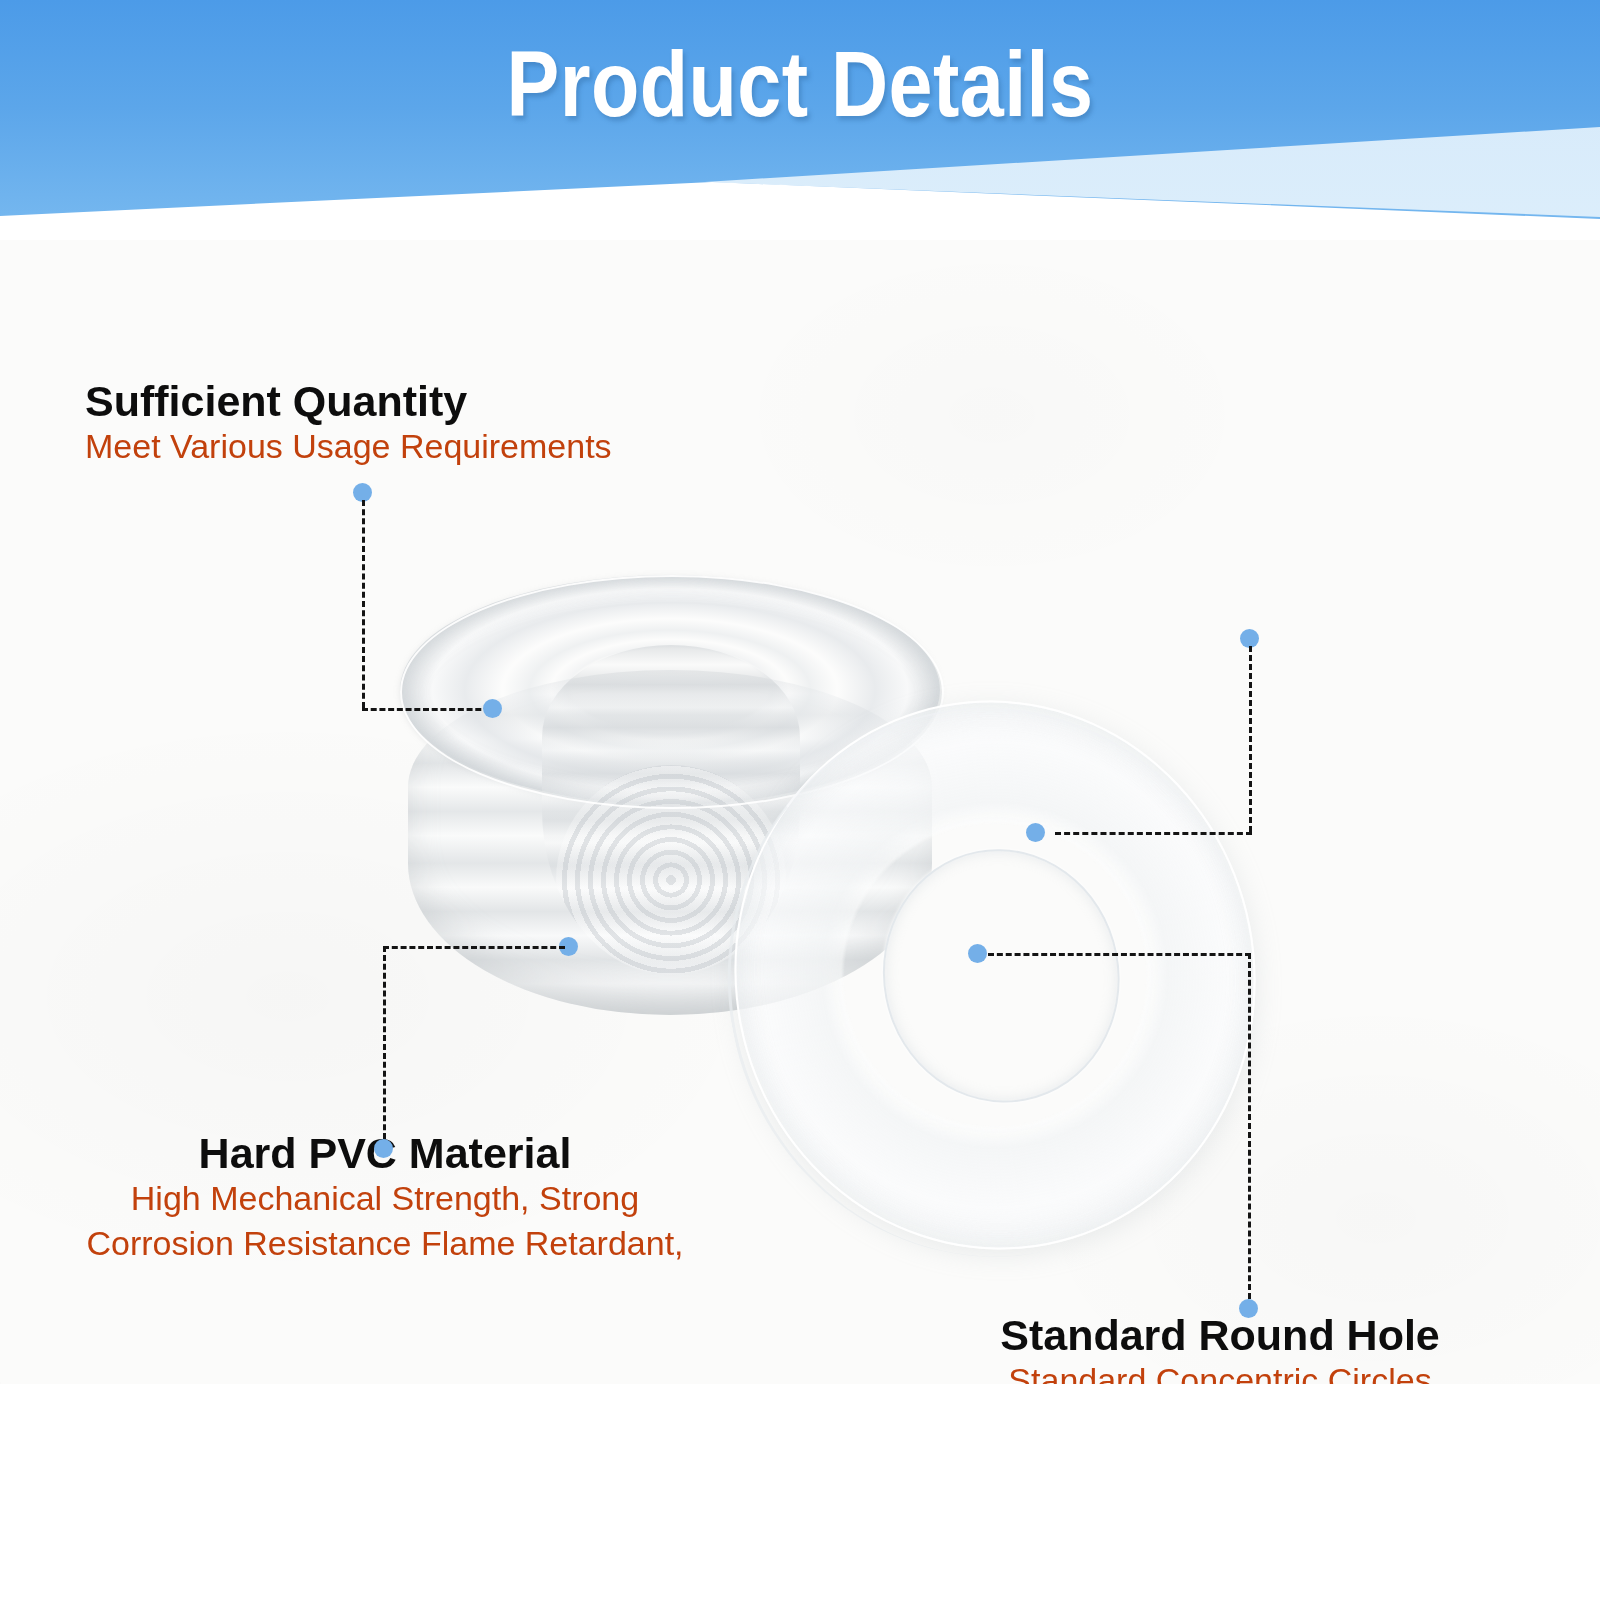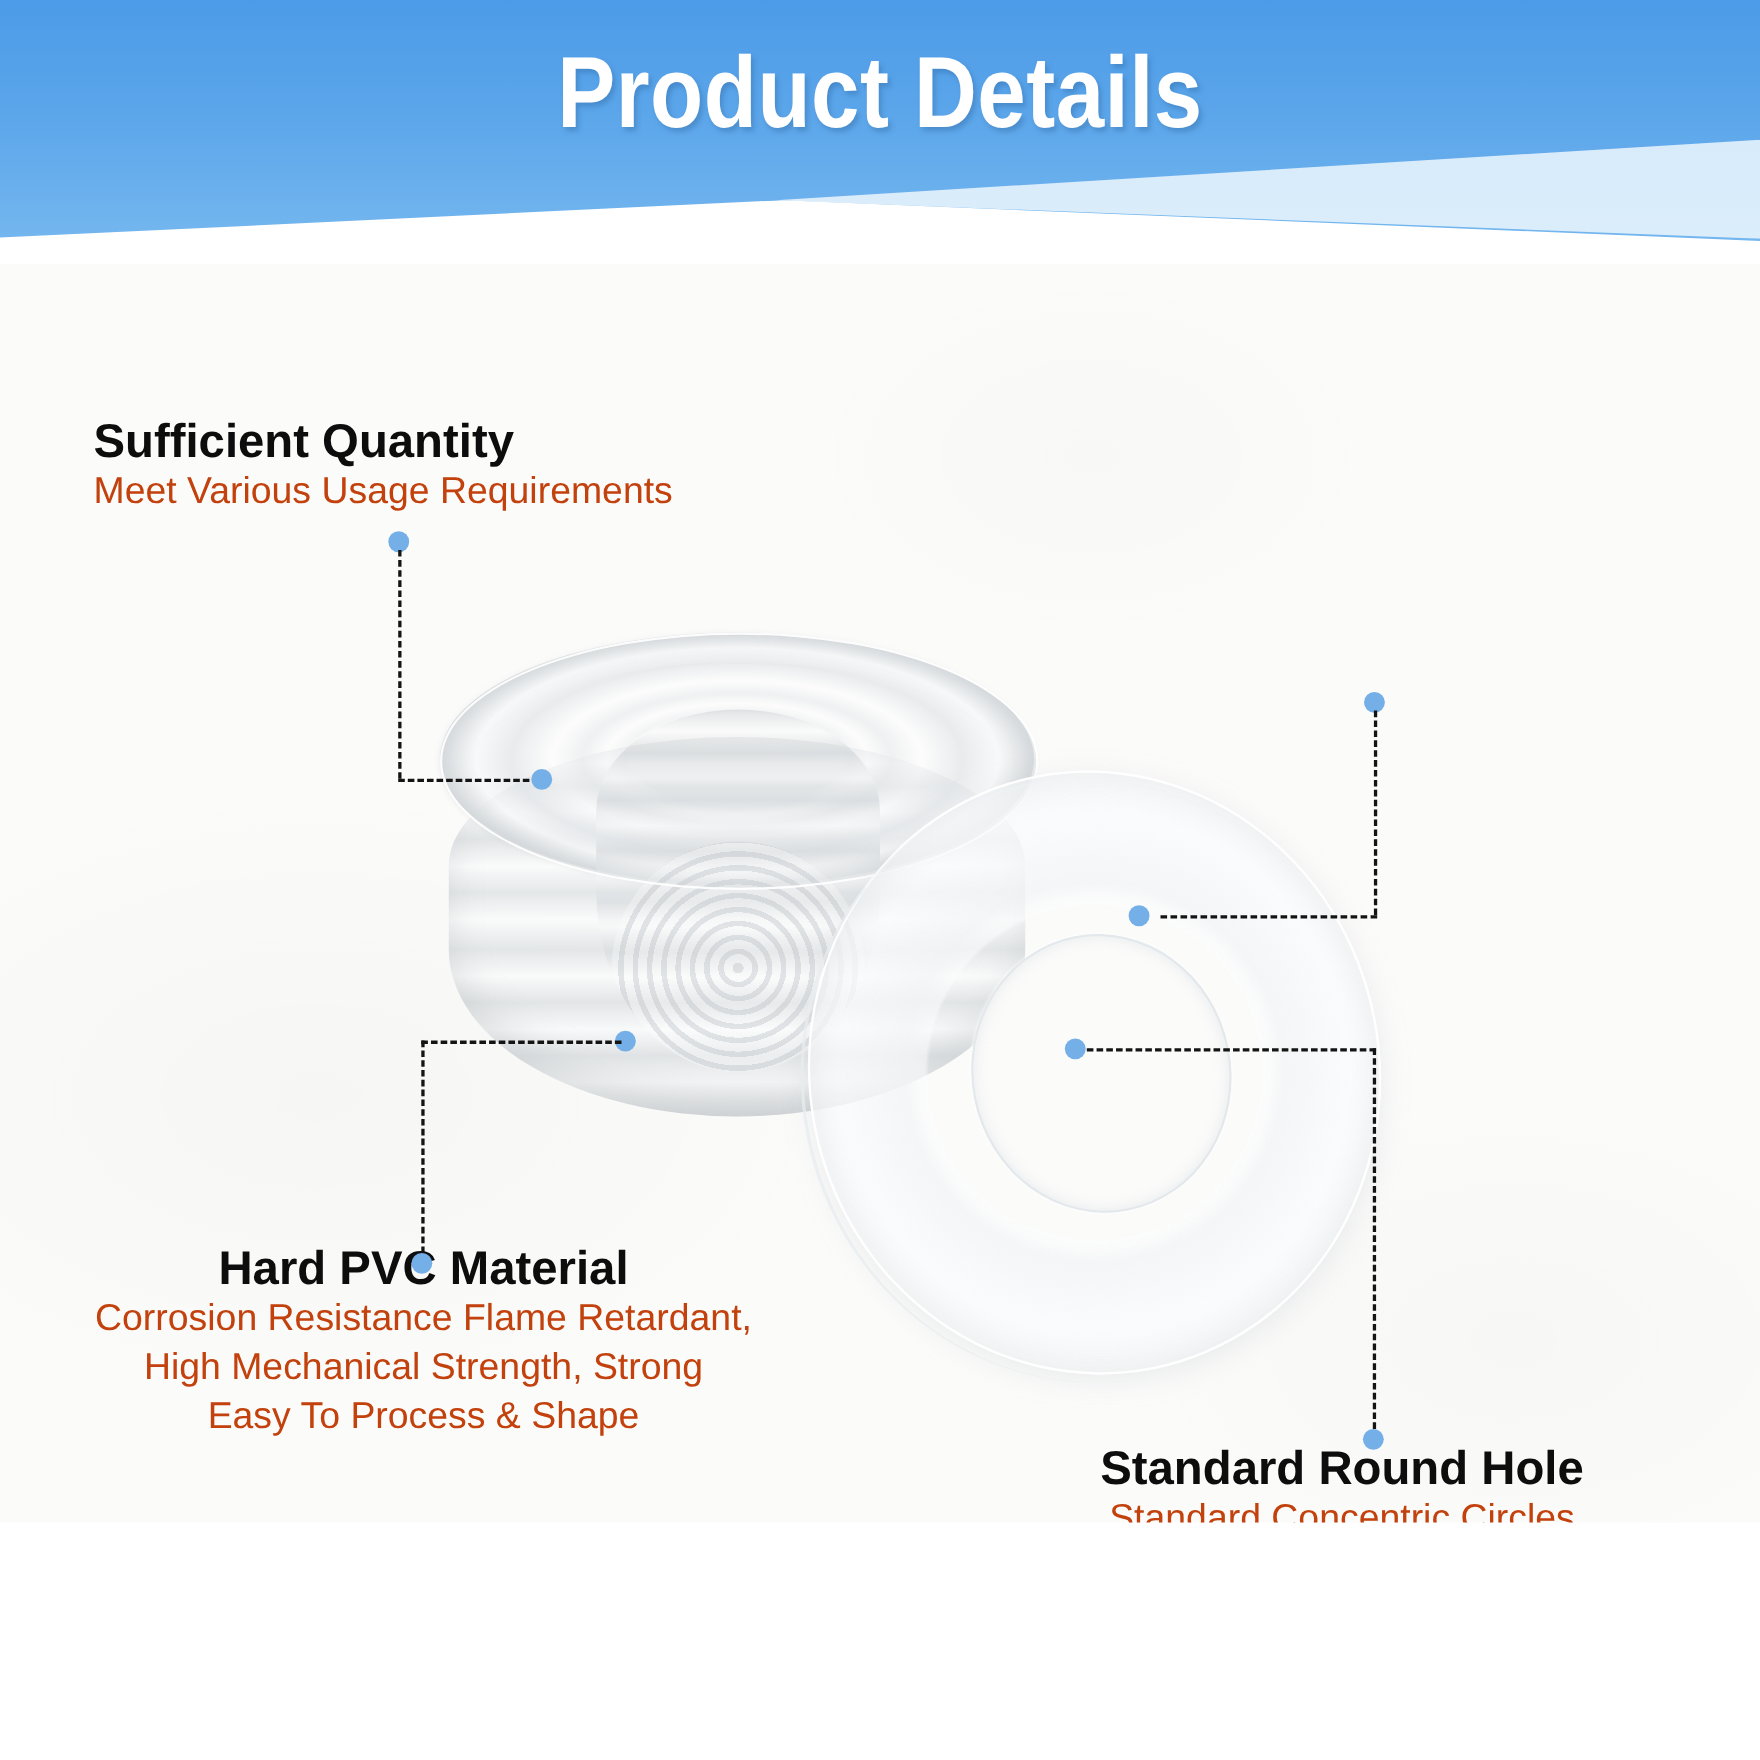--- a/index.html
+++ b/index.html
@@ -320,23 +320,22 @@
   <div class="leader">
     <div class="dot" style="left:1240px; top:629px;"></div>
     <div class="dash-v" style="left:1249px; top:646px; height:186px;"></div>
     <div class="dash-h" style="left:1055px; top:832px; width:197px;"></div>
     <div class="dot" style="left:1026px; top:823px;"></div>
   </div>
 
   <div class="callout" id="callout-pvc">
     <div class="title">Hard PVC Material</div>
     <div class="sub">
+      <div>High Mechanical Strength, Strong</div>
       <div>Corrosion Resistance Flame Retardant,</div>
-      <div>High Mechanical Strength, Strong</div>
-      <div>Easy To Process &amp; Shape</div>
     </div>
   </div>
 
   <div class="leader">
     <div class="dot" style="left:559px; top:937px;"></div>
     <div class="dash-h" style="left:383px; top:946px; width:182px;"></div>
     <div class="dash-v" style="left:383px; top:946px; height:202px;"></div>
     <div class="dot" style="left:374px; top:1139px;"></div>
   </div>
 

